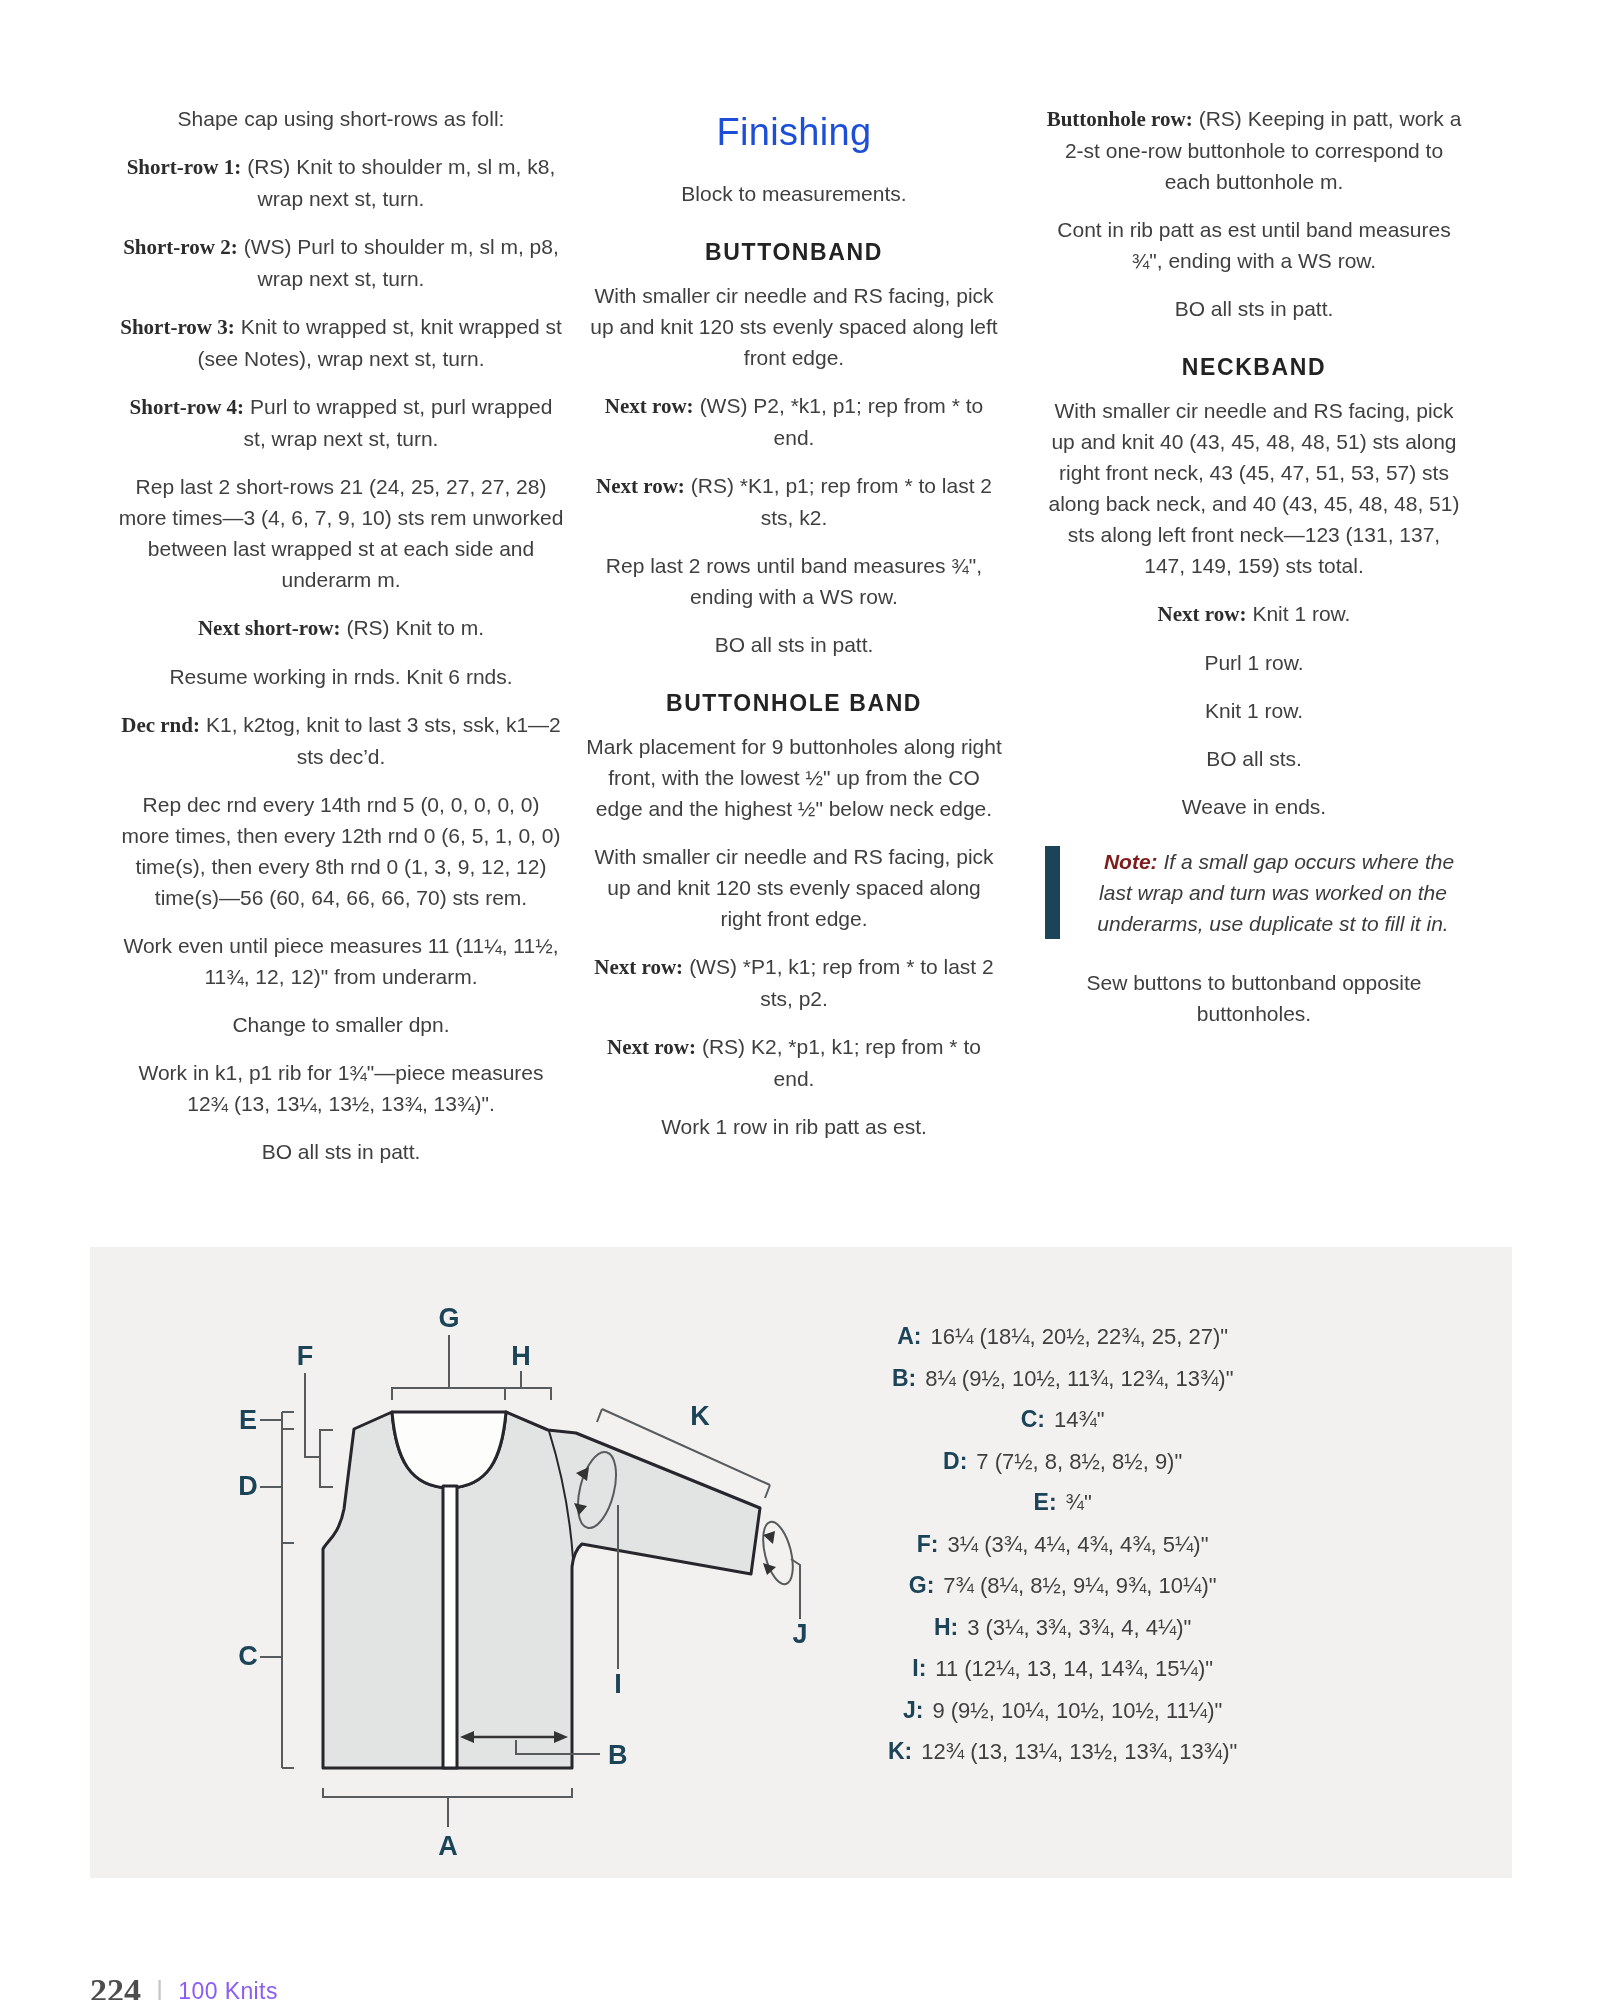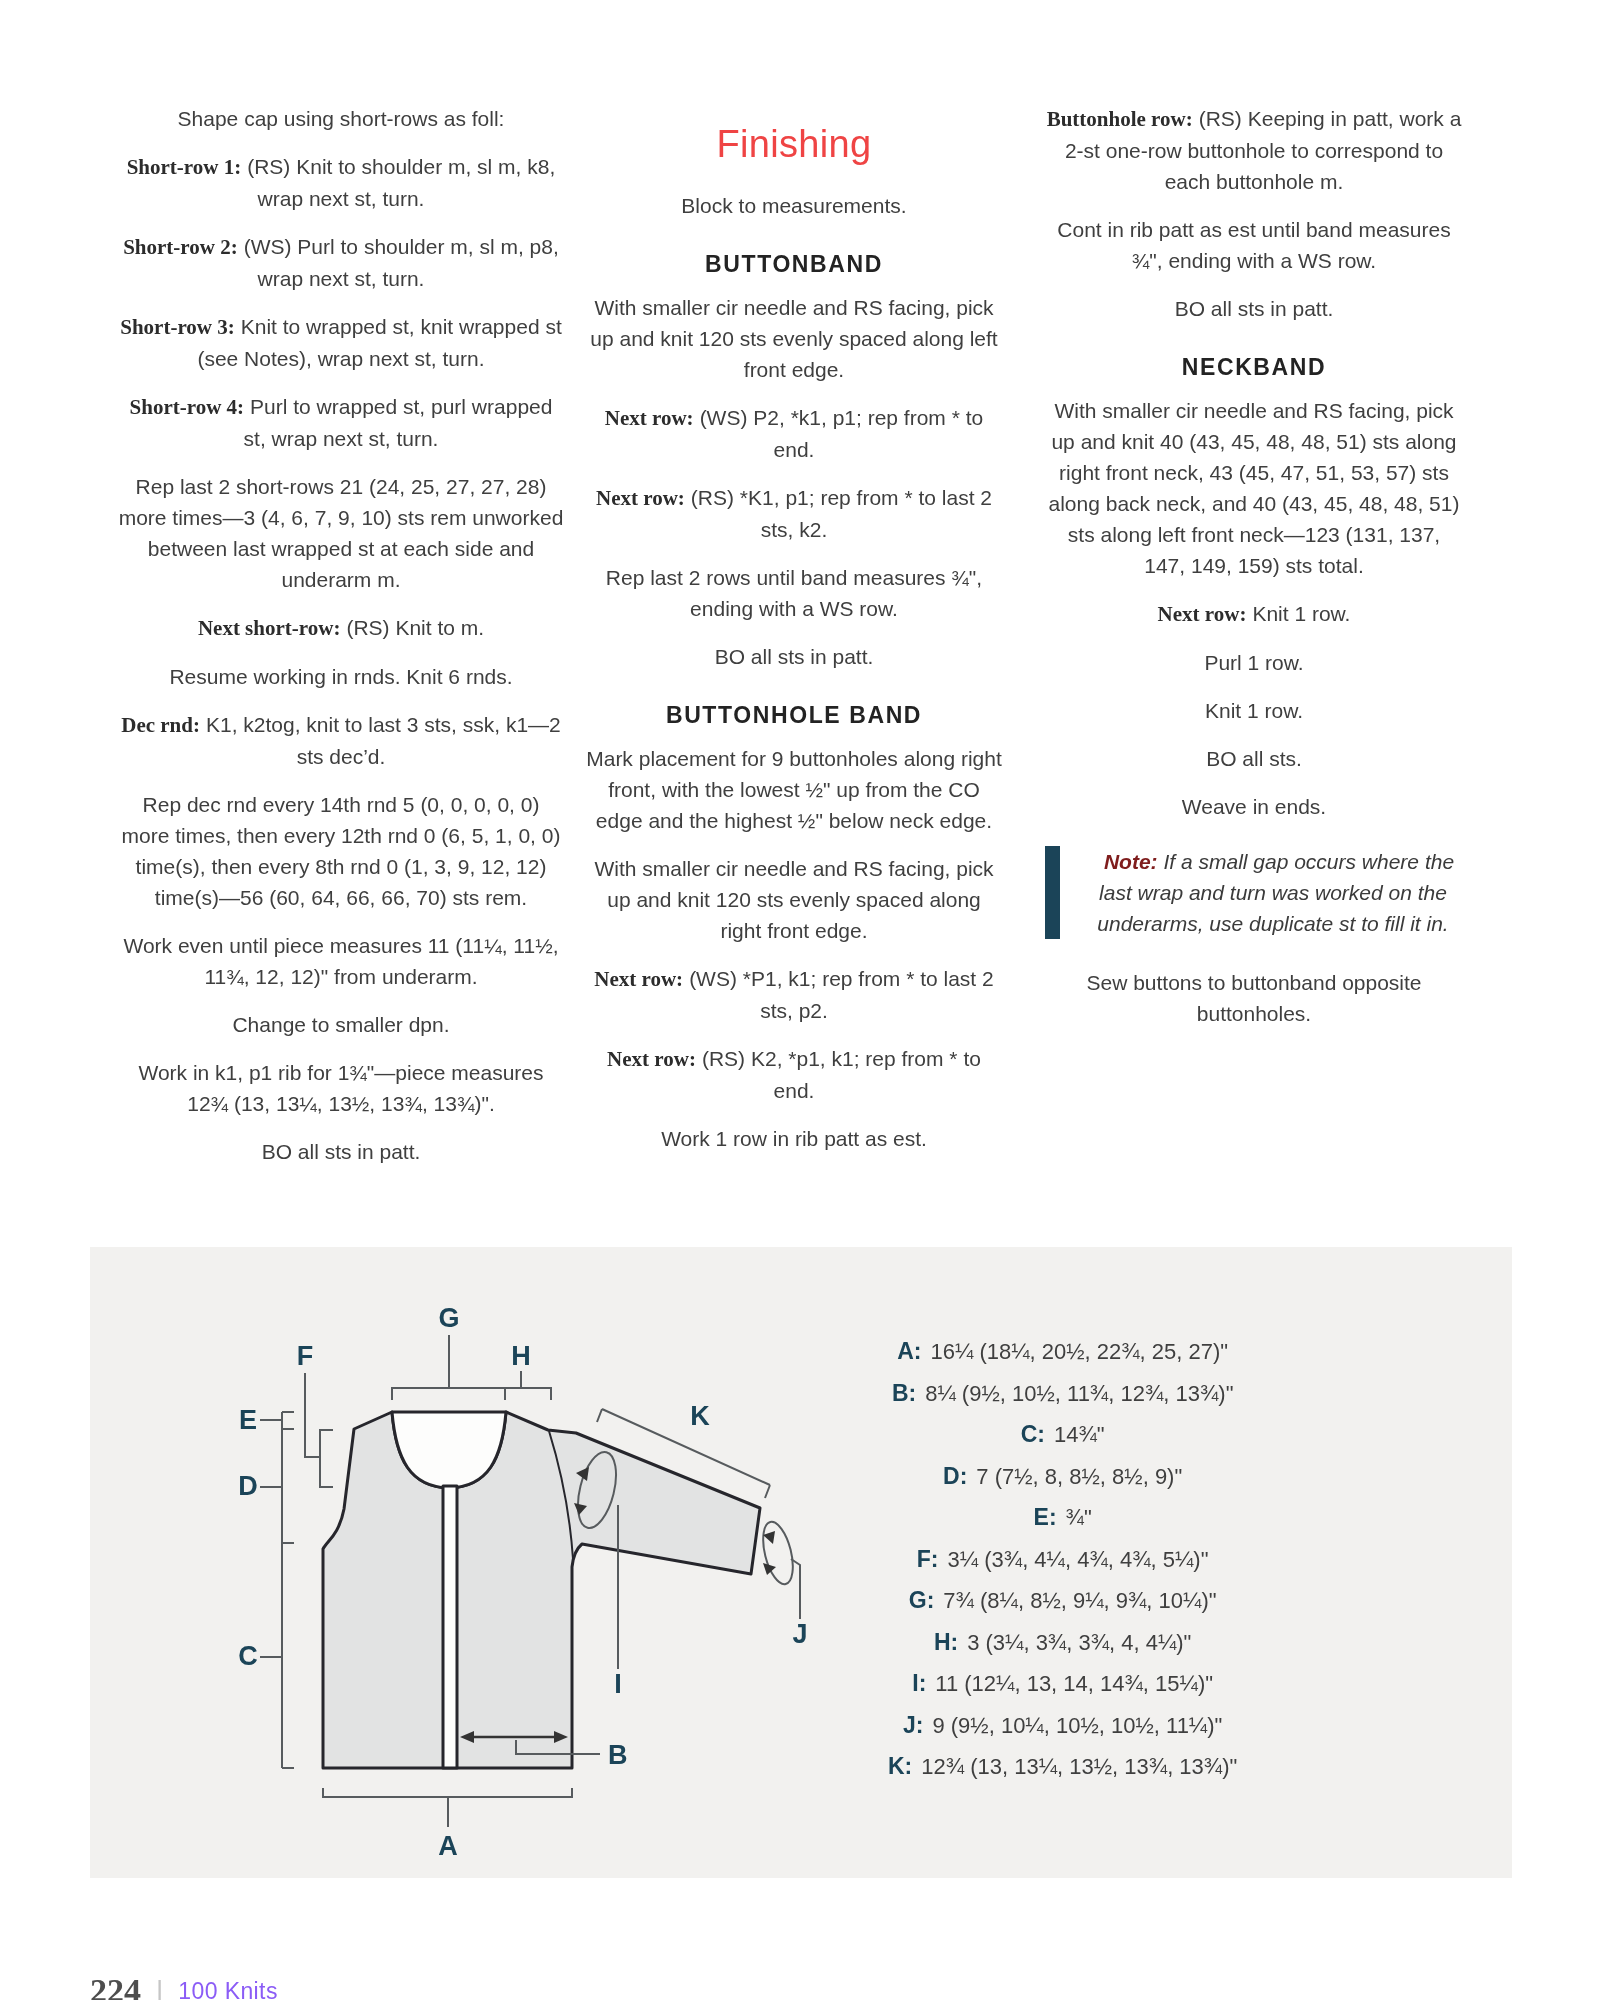--- a/index.html
+++ b/index.html
@@ -5,29 +5,29 @@
   html,body{margin:0;padding:0;background:#ffffff;}
   .page{position:relative;width:1600px;height:2000px;background:#ffffff;
         font-family:"Liberation Sans", sans-serif;color:#3f3f3f;overflow:hidden;text-align:center;}
   .col{position:absolute;top:103px;}
   .col1{left:117px;width:448px;}
   .col2{left:584px;width:420px;}
   .col3{left:1045px;width:418px;}
   p.para{margin:0 0 17px;font-size:21px;line-height:31px;}
   .para b{color:#2c2c2c;font-family:Liberation Serif, serif;}
   .para b.runin{margin-right:6px;}
-  h1.finishing{font-size:38px;font-weight:400;color:#ef4444;margin:20px 0 24px;letter-spacing:.3px;}
+  h1.finishing{font-size:38px;font-weight:400;color:#1d4ed8;margin:8px 0 24px;letter-spacing:.3px;}
   h2.subhead{font-size:23px;font-weight:700;color:#232323;letter-spacing:1.6px;margin:30px 0 14px;}
   .note{display:flex;margin:24px 0 28px;}
   .note-bar{width:15px;background:#1b4458;flex:none;}
   .note-text{font-style:italic;font-size:21px;line-height:31px;padding-left:23px;color:#3b3b3b;}
   .note-text b{color:#7f1d1d;margin-left:12px;}
   .schematic-box{position:absolute;left:90px;top:1247px;width:1422px;height:631px;
                  background:#f2f1ef;overflow:hidden;}
-  .meas-list{position:absolute;left:798px;top:84px;}
+  .meas-list{position:absolute;left:798px;top:69px;}
   .meas{font-size:22px;line-height:41.5px;white-space:nowrap;color:#3f3f3f;}
   .meas b{color:#1b4458;margin-right:9px;font-size:23px;}
   svg.diagram{position:absolute;left:40px;top:0px;}
   .garment{fill:#e2e3e3;stroke:#26262c;stroke-width:3;stroke-linejoin:round;}
   .opening{fill:#fdfdfc;stroke:#26262c;stroke-width:3;stroke-linejoin:round;}
   .seam{fill:none;stroke:#26262c;stroke-width:2;}
   .ann{fill:none;stroke:#575b5e;stroke-width:2;}
   .arrow{fill:none;stroke:#333;stroke-width:2.5;}
   .arrowhead{fill:#333;stroke:none;}
   .diag-label{fill:#1b4458;font-family:"Liberation Sans",sans-serif;

